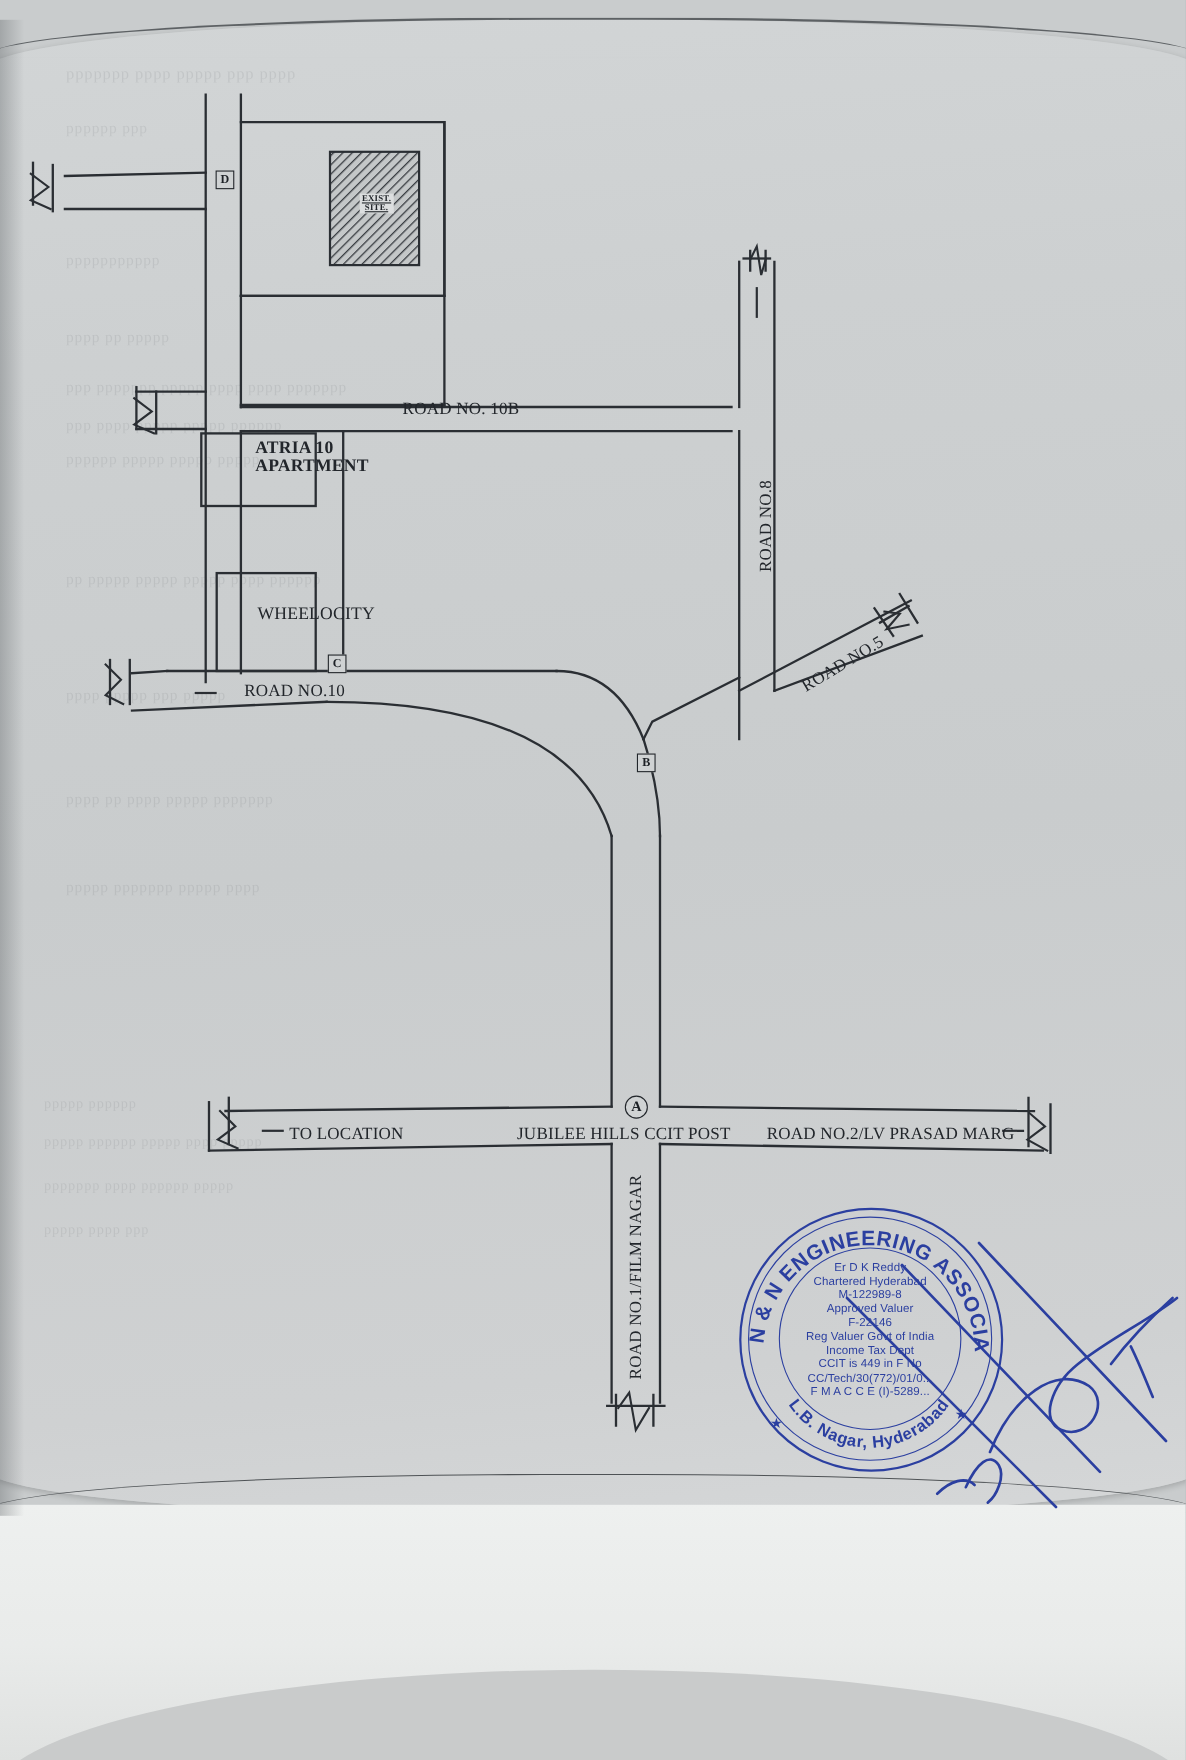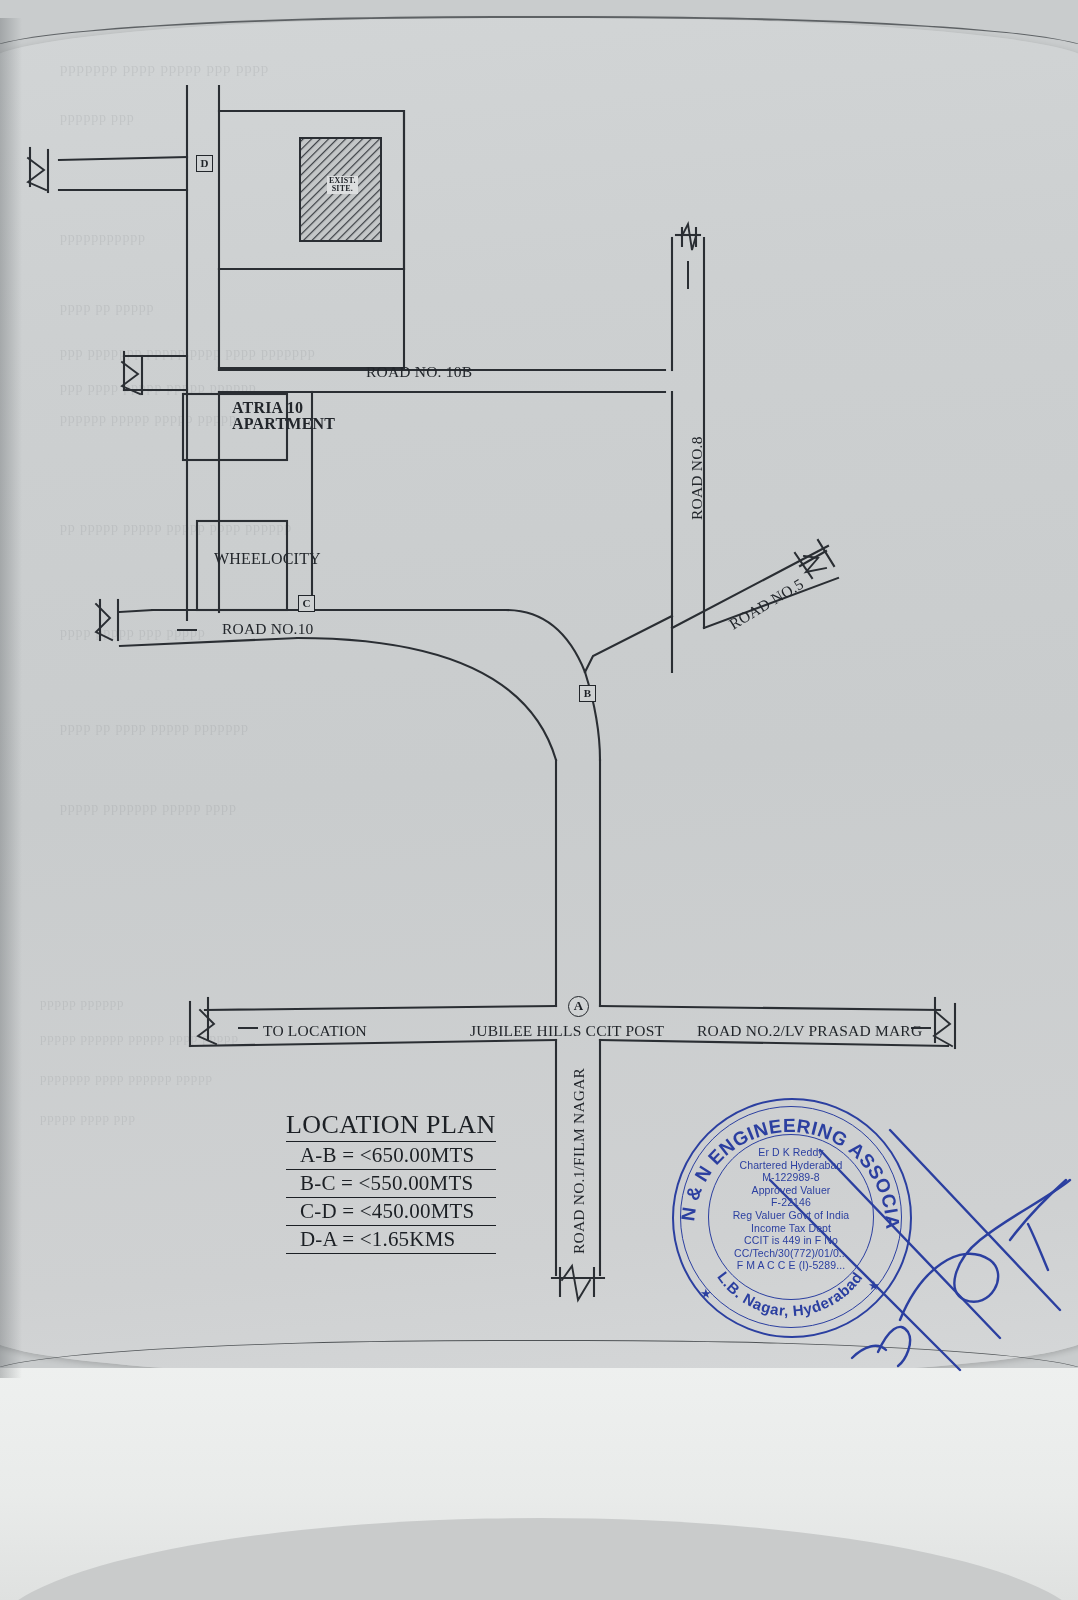--- a/index.html
+++ b/index.html
@@ -248,21 +248,21 @@
 
     <defs>
       <pattern id="hatch" patternUnits="userSpaceOnUse" width="6" height="6" patternTransform="rotate(45)">
         <rect width="6" height="6" fill="#c4c7c8"></rect>
         <line x1="0" y1="0" x2="0" y2="6" stroke="#3a3e43" stroke-width="2.4"></line>
       </pattern>
     </defs>
   </svg>
   </div>
 
-  <div class="lbl lbl-site" style="left:327px;top:176px;">
+  <div class="lbl lbl-site" style="left:327px;top:176px;text-decoration:underline;">
     <span>EXIST.</span><br>
     <span>SITE.</span>
   </div>
 
   <div class="lbl lbl-road" style="left:366px;top:363px;">ROAD NO. 10B</div>
 
   <div class="lbl lbl-road" style="left:222px;top:620px;">ROAD NO.10</div>
 
   <div class="lbl lbl-road vert8" style="left:688px;top:520px;">ROAD NO.8</div>
 
@@ -274,34 +274,27 @@
 
   <div class="lbl lbl-road" style="left:263px;top:1022px;">TO LOCATION</div>
 
   <div class="lbl lbl-road" style="left:470px;top:1022px;">JUBILEE HILLS CCIT POST</div>
 
   <div class="lbl lbl-bldg" style="left:186px;top:400px;">
     <span>ATRIA 10</span><br>
     <span>APARTMENT</span>
   </div>
 
-  <div class="lbl lbl-bldg" style="left:168px;top:551px;font-weight:400;">WHEELOCITY</div>
+  <div class="lbl lbl-bldg" style="left:188px;top:551px;font-weight:400;">WHEELOCITY</div>
 
   <div class="node" style="left:196px;top:155px;">D</div>
   <div class="node" style="left:298px;top:595px;">C</div>
   <div class="node" style="left:579px;top:685px;">B</div>
   <div class="node node-a" style="left:568px;top:996px;">A</div>
 
-  <div class="legend">
-    <div class="title">LOCATION PLAN</div>
-    <div class="row">A-B = &lt;650.00MTS</div>
-    <div class="row">B-C = &lt;550.00MTS</div>
-    <div class="row">C-D = &lt;450.00MTS</div>
-    <div class="row">D-A = &lt;1.65KMS</div>
-  </div>
 
   <div class="seal">
     <div class="ring-outer"></div>
     <div class="ring-inner"></div>
     <div class="ring-core"></div>
 
     <svg class="seal-arc" viewBox="0 0 236 236">
       <defs>
         <path id="arcTop" d="M 22,130 A 96,96 0 0 1 214,130" fill="none"></path>
         <path id="arcBot" d="M 30,130 A 88,88 0 0 0 206,130" fill="none"></path>

